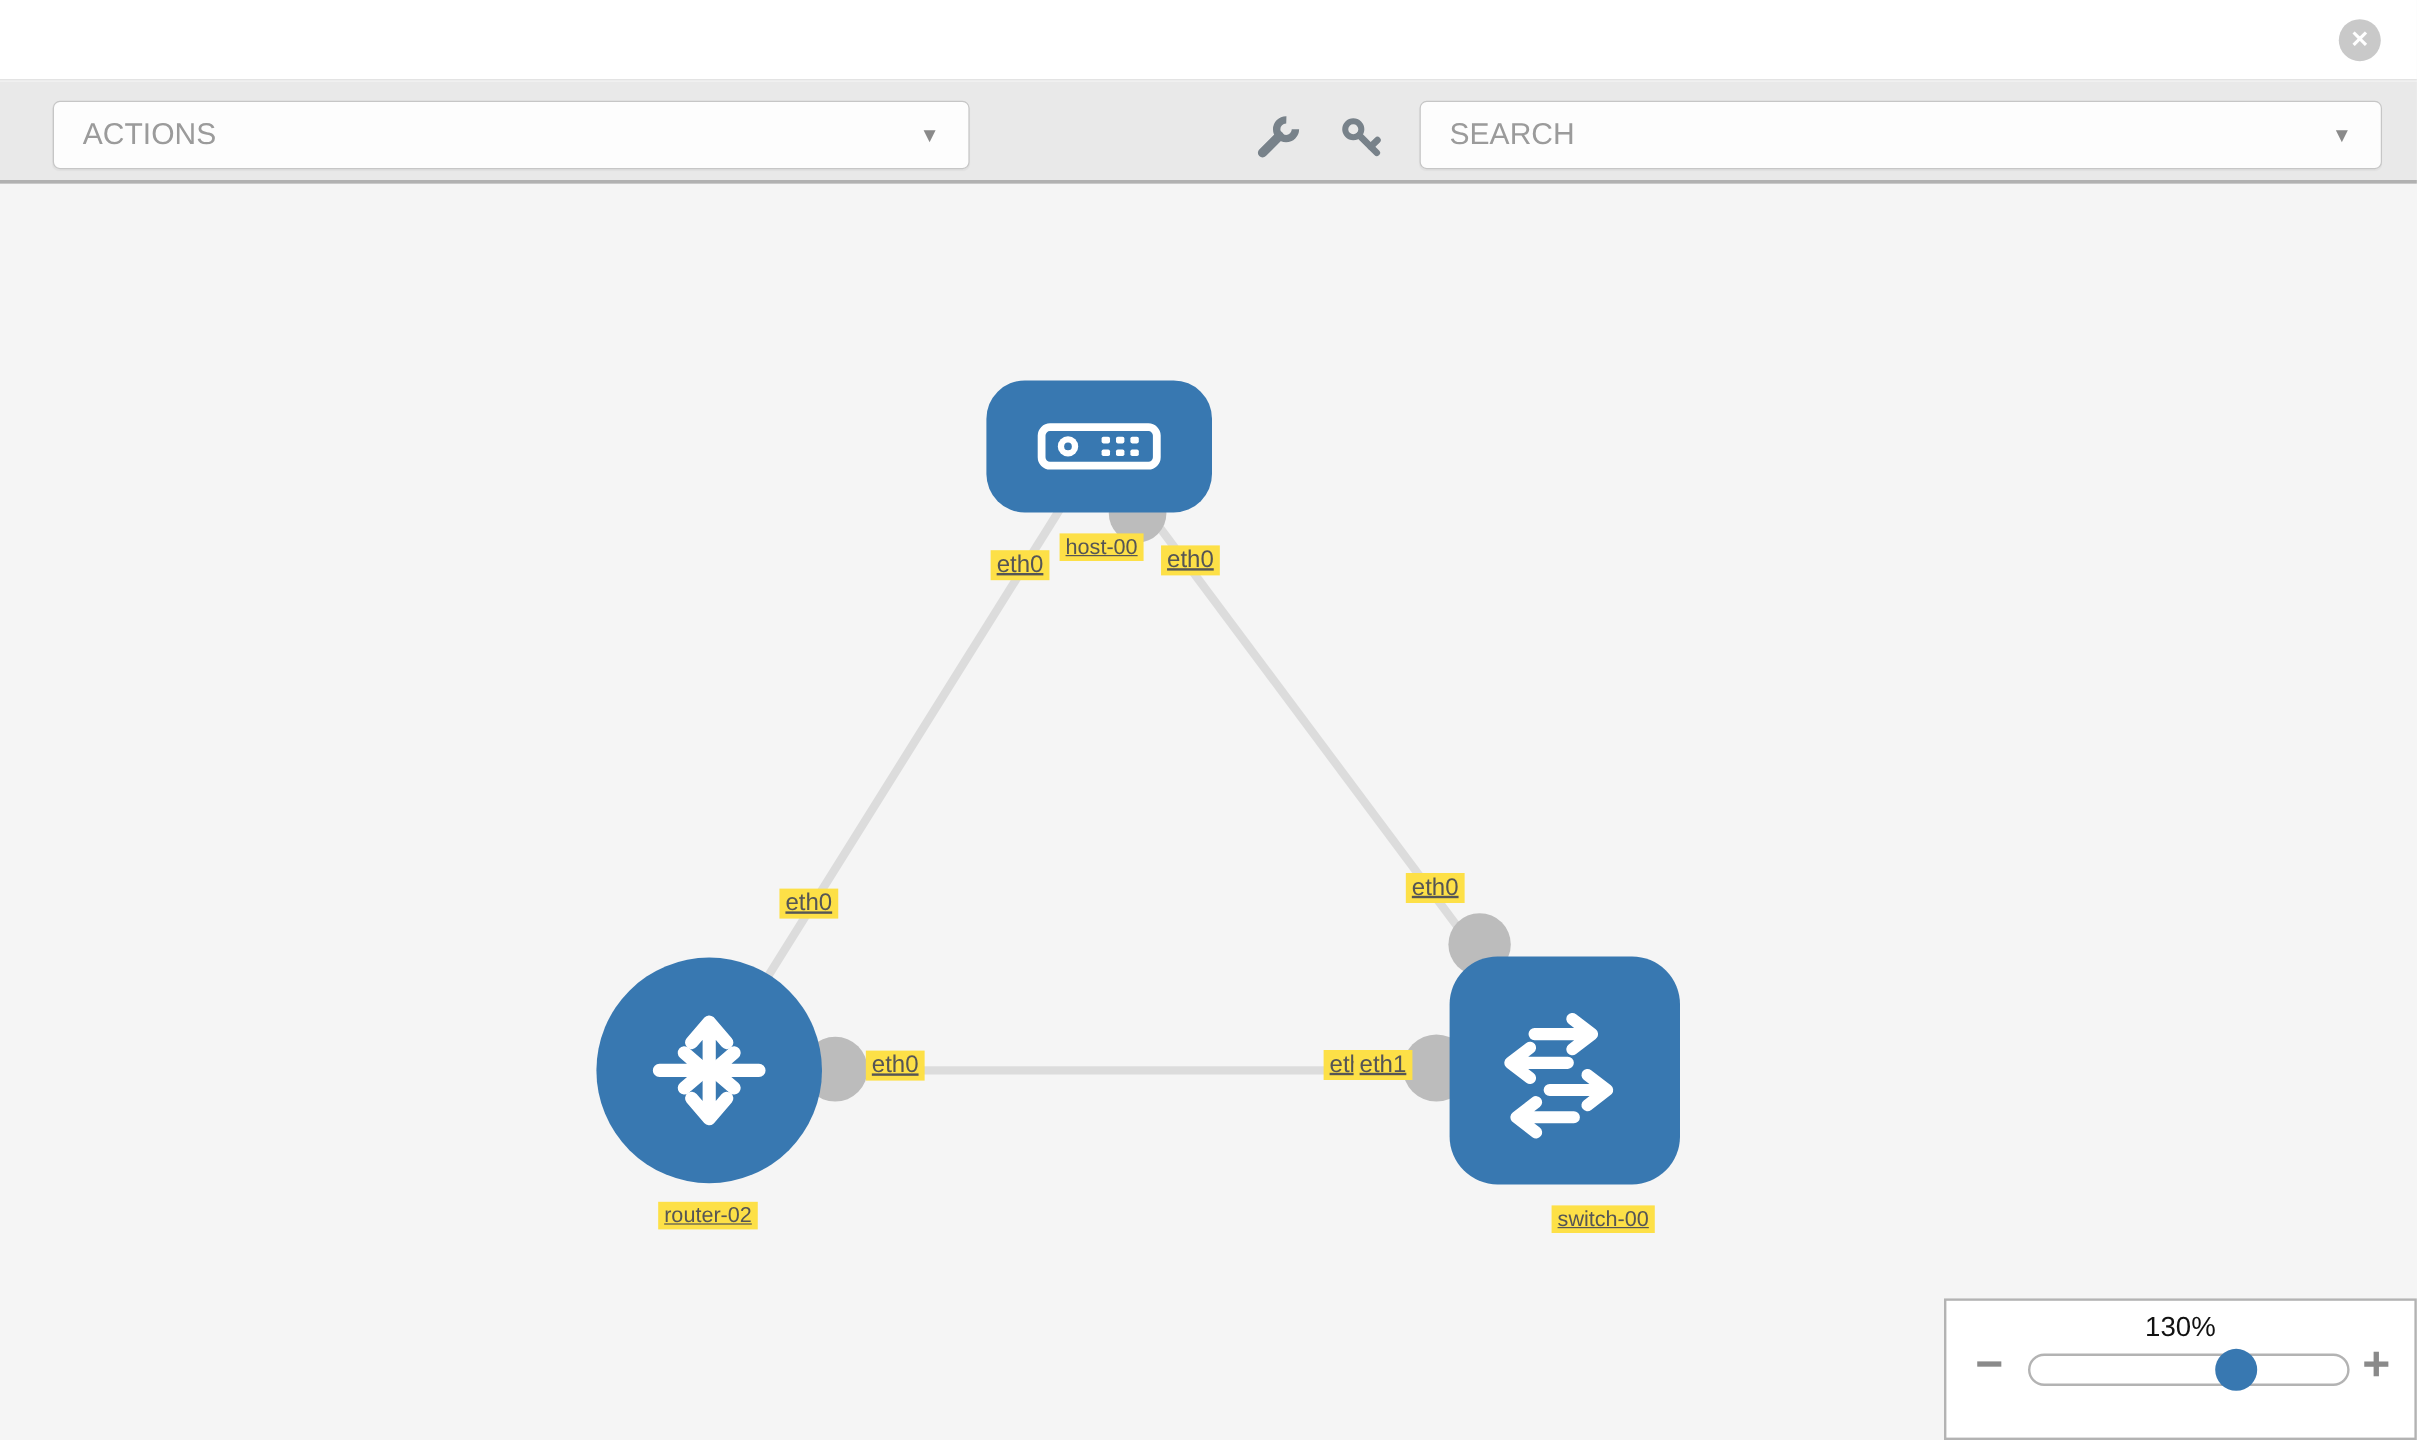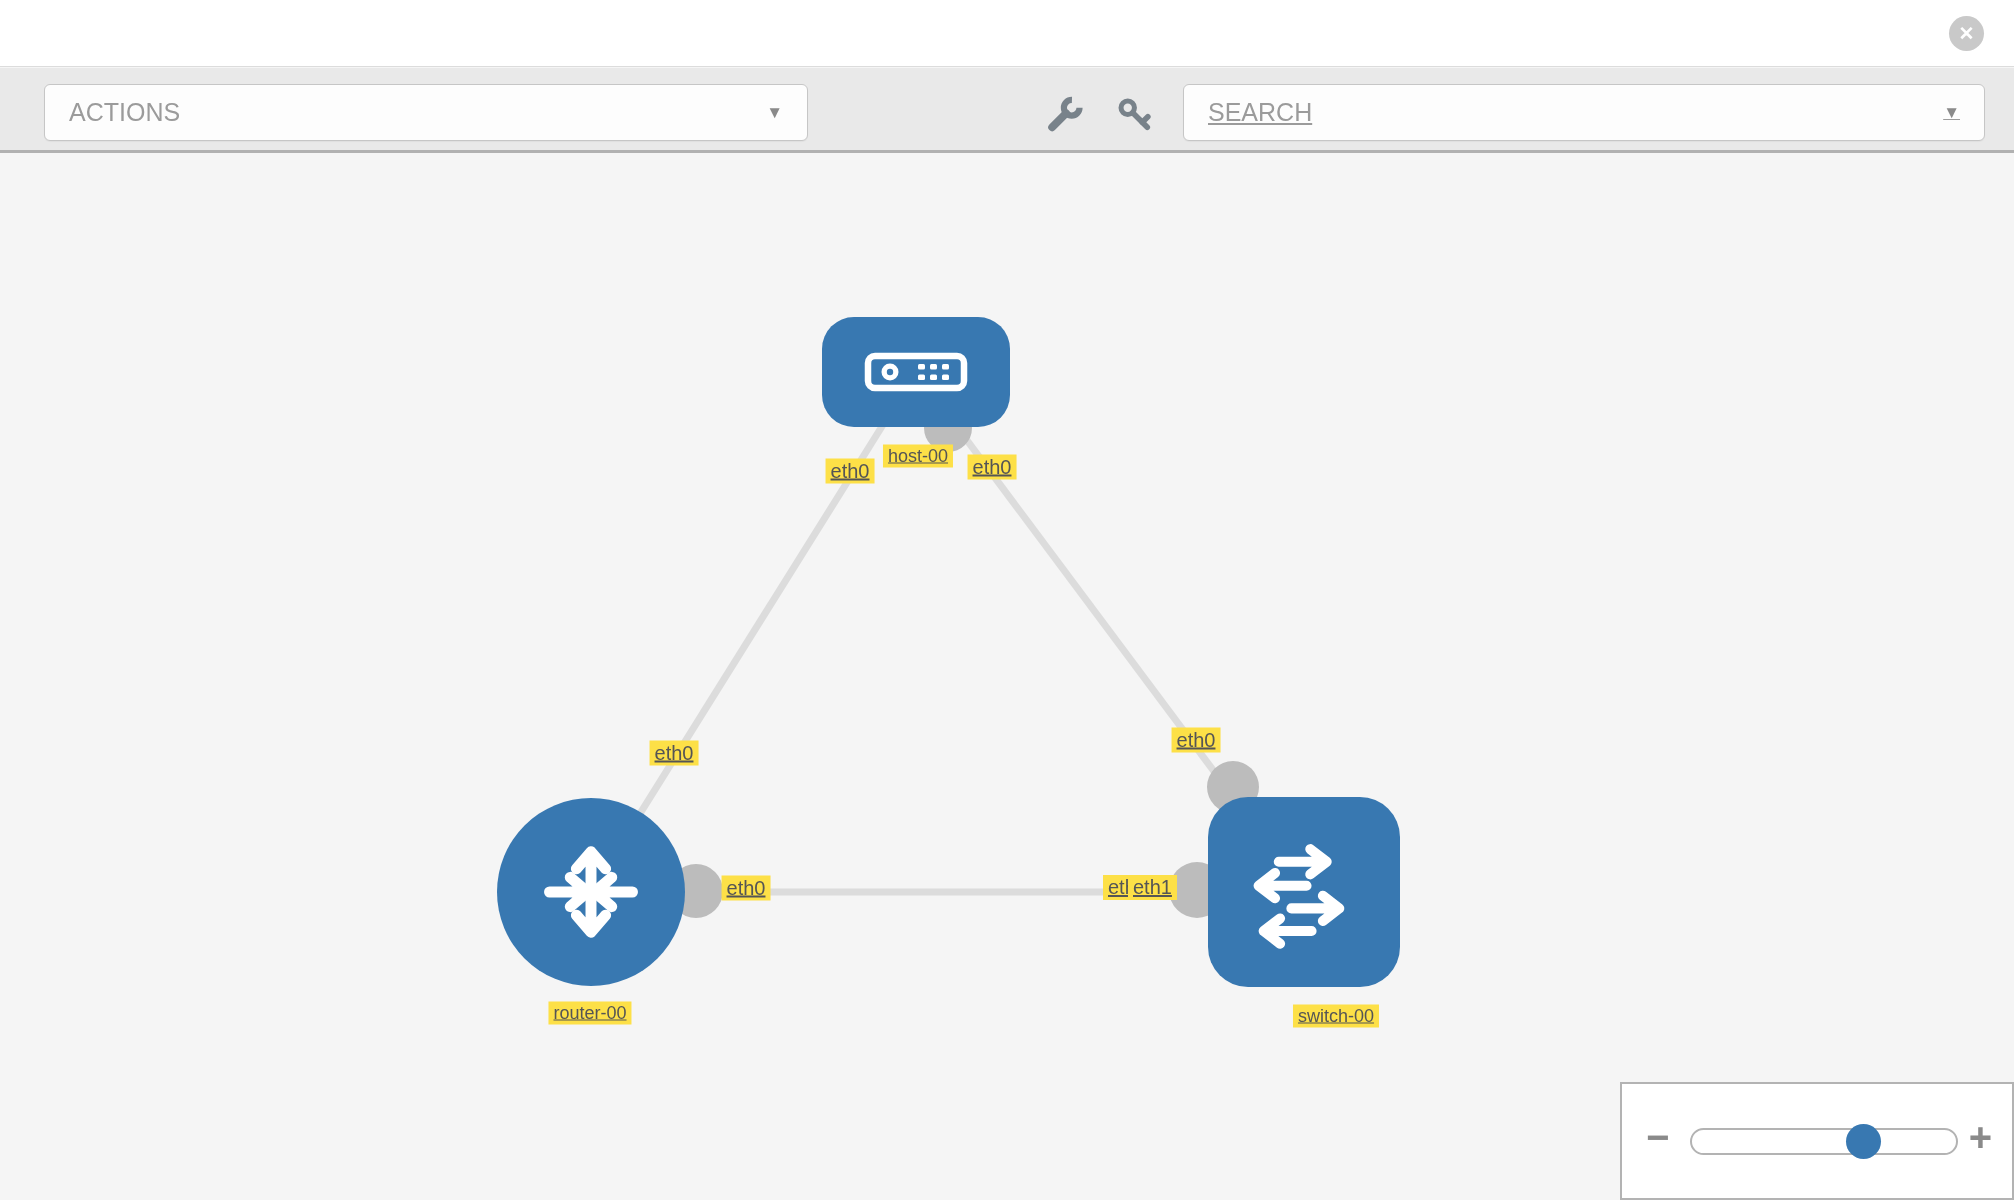--- a/index.html
+++ b/index.html
@@ -16,21 +16,21 @@
     line-height:35px; font-size:19px; font-weight:700; cursor:pointer; }
 
   
   .toolbar { position:absolute; left:0; top:68px; width:2014px; height:85px;
     background:#e9e9e9; border-bottom:3px solid #b1b1b1; z-index:10; }
   .select-box { position:absolute; top:16px; height:57px; background:#fdfdfd;
     border:1px solid #c6c6c6; border-radius:6px; display:flex; align-items:center;
     padding:0 24px; font-size:25px; color:#9b9b9b; cursor:pointer;
     box-shadow:0 1px 1px rgba(0,0,0,.04); }
   .select-actions { left:44px; width:764px; }
-  .select-search  { left:1183px; width:802px;text-decoration:underline; }
+  .select-search  { left:1183px; width:802px; }
   .caret { margin-left:auto; font-size:17px; color:#8a8a8a; }
   .tool-icon { position:absolute; top:28px; width:38px; height:38px; cursor:pointer; }
   .tool-wrench { left:1046px; }
   .tool-key { left:1116px; }
 
   
   .canvas { position:absolute; left:0; top:155px; width:2014px; height:1045px;
     background:#f5f5f5; }
   .topo-svg { position:absolute; left:0; top:0; z-index:1; }
   .link { stroke:#dcdcdc; stroke-width:7; }
@@ -142,34 +142,35 @@
       <g stroke="#ffffff" stroke-width="8" fill="none" stroke-linecap="round" stroke-linejoin="round">
         <path d="M30 26 L64 26 M55 16 L68 26 L55 36"></path>
         <path d="M52 45 L18 45 M27 35 L14 45 L27 55"></path>
         <path d="M40 63 L74 63 M65 53 L78 63 L65 73"></path>
         <path d="M56 81 L22 81 M31 71 L18 81 L31 91"></path>
       </g>
     </svg>
   </div>
 
   <span class="topo-label lbl-node" style="left:918px; top:301px;">host-00</span>
-  <span class="topo-label lbl-node" style="left:590px; top:858px;">router-00</span>
+  <span class="topo-label lbl-node" style="left:590px; top:858px;">router-02</span>
   <span class="topo-label lbl-node" style="left:1302px; top:861px;margin-left:34px;">switch-00</span>
 
   <span class="topo-label lbl-if" style="left:850px; top:316px;">eth0</span>
   <span class="topo-label lbl-if" style="left:992px; top:312px;">eth0</span>
   <span class="topo-label lbl-if" style="left:674px; top:598px;">eth0</span>
   <span class="topo-label lbl-if" style="left:746px; top:733px;">eth0</span>
   <span class="topo-label lbl-if" style="left:1196px; top:585px;">eth0</span>
 
   <span class="topo-label lbl-if lbl-if-abs" style="left:1103px; top:720px;">eth0</span>
   <span class="topo-label lbl-if lbl-if-abs" style="left:1128px; top:720px;">eth1</span>
 </div>
 
 <div class="zoom-panel">
+  <div class="zoom-level">130%</div>
   <div class="zoom-minus">
     <span>−</span>
   </div>
   <div class="zoom-track"></div>
   <div class="zoom-thumb"></div>
   <div class="zoom-plus">
     <span>+</span>
   </div>
 </div>
 

